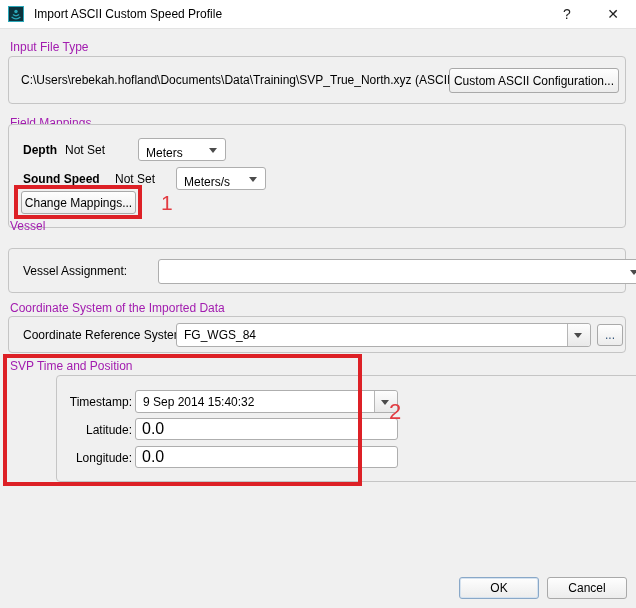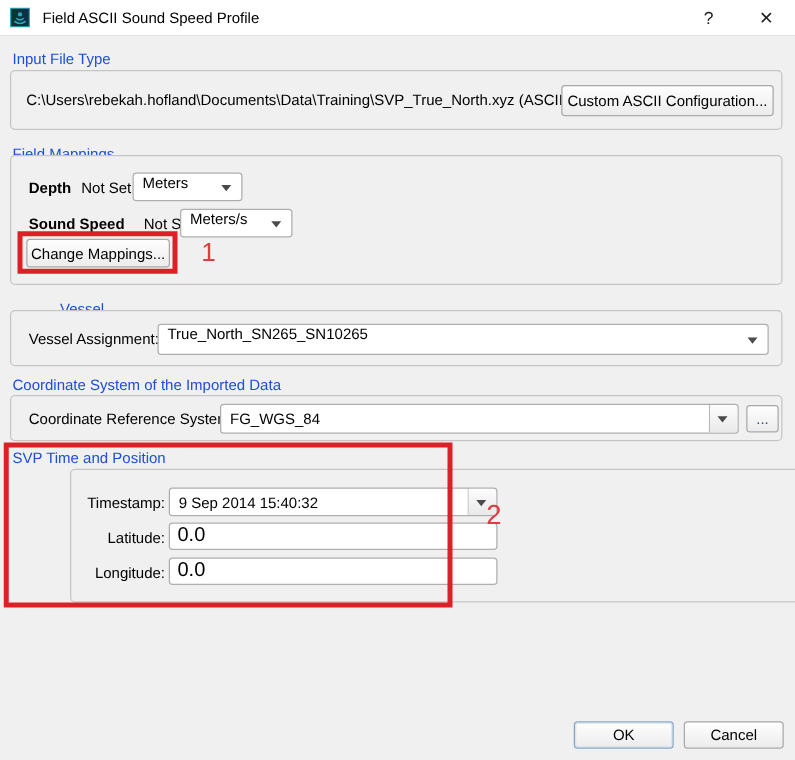--- a/index.html
+++ b/index.html
@@ -8,27 +8,27 @@
 
   
   .titlebar { position:absolute; left:0; top:0; width:636px; height:28px; background:#ffffff; border-bottom:1px solid #e3e3e3; }
   .app-icon { position:absolute; left:8px; top:6px; width:16px; height:16px; }
   .win-title { position:absolute; left:34px; top:7px; font-size:12px; color:#000; white-space:nowrap; }
   .win-btn { position:absolute; top:4px; width:20px; height:20px; text-align:center; line-height:20px; font-size:14px; color:#222; cursor:default; }
   .win-help { left:557px; }
   .win-close { left:603px; }
 
   
-  .sect { position:absolute; left:10px; color:#1d4ed8; white-space:nowrap; }
+  .sect { position:absolute; left:10px; color:#a21caf; white-space:nowrap; }
   .gb { position:absolute; left:8px; width:618px; border:1px solid #c5c5c5; border-radius:4px; background:#f0f0f0; box-sizing:border-box; }
 
   
   .btn { position:absolute; box-sizing:border-box; background:linear-gradient(to bottom,#fefefe,#ececec); border:1px solid #a9a9a9; border-radius:3px; font-size:12px; color:#000; text-align:center; display:flex; align-items:center; justify-content:center; white-space:nowrap; cursor:default; }
   .btn-default { border-color:#89a8c8; box-shadow:0 0 0 1px #d5e2ef inset; }
-  .combo { position:absolute; box-sizing:border-box; background:#fff; border:1px solid #aeaeae; border-radius:3px; display:flex; align-items:flex-start; padding:0 22px 0 7px; white-space:nowrap; overflow:hidden; }
+  .combo { position:absolute; box-sizing:border-box; background:#fff; border:1px solid #aeaeae; border-radius:3px; display:flex; align-items:flex-end; padding:0 22px 0 7px; white-space:nowrap; overflow:hidden;margin-left:32px; }
   .tri { position:absolute; right:8px; top:50%; margin-top:-2px; width:0; height:0; border-left:4px solid transparent; border-right:4px solid transparent; border-top:5px solid #4b4b4b; }
   .combo-edit { position:absolute; box-sizing:border-box; background:#fff; border:1px solid #aeaeae; border-radius:3px; white-space:nowrap; }
   .combo-edit .txt { position:absolute; left:7px; top:50%; transform:translateY(-50%); }
   .arrow-btn { position:absolute; right:0; top:0; bottom:0; width:22px; border-left:1px solid #b6b6b6; background:linear-gradient(to bottom,#fdfdfd,#e9e9e9); border-radius:0 3px 3px 0; }
   .field { position:absolute; box-sizing:border-box; background:#fff; border:1px solid #aeaeae; border-radius:3px; font-family:"Liberation Sans", sans-serif; font-size:16px; color:#000; padding:0 6px; outline:none; }
   .lbl { position:absolute; white-space:nowrap; }
   .b { font-weight:bold; }
   .r { text-align:right; }
 
   
@@ -42,21 +42,21 @@
 
   <div class="titlebar">
     <span class="app-icon">
       <svg width="16" height="16" viewBox="0 0 16 16">
         <rect x="0.5" y="0.5" width="15" height="15" fill="#0c333d" stroke="#2ba8ba"></rect>
         <circle cx="8" cy="5.5" r="1.7" fill="#2ba8ba"></circle>
         <path d="M5 8.6 q3 2.6 6 0" stroke="#2ba8ba" fill="none" stroke-width="1.3"></path>
         <path d="M3.6 11 q4.4 3.6 8.8 0" stroke="#2ba8ba" fill="none" stroke-width="1.3"></path>
       </svg>
     </span>
-    <span class="win-title">Field ASCII Sound Speed Profile</span>
+    <span class="win-title">Import ASCII Custom Speed Profile</span>
     <span class="win-btn win-help">?</span>
     <span class="win-btn win-close">✕</span>
   </div>
 
   <div class="sect" style="top:40px;">Input File Type</div>
   <div class="gb" style="top:56px; height:48px;">
     <span class="lbl" style="left:12px; top:16px;">C:\Users\rebekah.hofland\Documents\Data\Training\SVP_True_North.xyz (ASCII XYZ)</span>
     <div class="btn" style="right:6px; top:11px; width:170px; height:25px;text-align:center;">Custom ASCII Configuration...</div>
   </div>
 
@@ -72,25 +72,24 @@
     <span class="lbl b" style="left:14px; top:47px;">Sound Speed</span>
     <span class="lbl" style="left:106px; top:47px;">Not Set</span>
     <div class="combo" style="left:135px; top:42px; width:90px; height:23px;">
       <span>Meters/s</span>
       <span class="tri"></span>
     </div>
 
     <div class="btn" style="left:12px; top:66px; width:115px; height:23px;">Change Mappings...</div>
   </div>
 
-  <div class="sect" style="top:240px;margin-left:38px;">Vessel</div>
+  <div class="sect" style="top:219px;">Vessel</div>
   <div class="gb" style="top:248px; height:45px;">
     <span class="lbl" style="left:14px; top:15px;">Vessel Assignment:</span>
     <div class="combo" style="left:117px; top:10px; width:489px; height:25px;">
-      <span>True_North_SN265_SN10265</span>
       <span class="tri"></span>
     </div>
   </div>
 
   <div class="sect" style="top:301px;">Coordinate System of the Imported Data</div>
   <div class="gb" style="top:316px; height:37px;">
     <span class="lbl" style="left:14px; top:11px;">Coordinate Reference System:</span>
     <div class="combo-edit" style="left:167px; top:6px; width:415px; height:24px;">
       <span class="txt">FG_WGS_84</span>
       <span class="arrow-btn">

